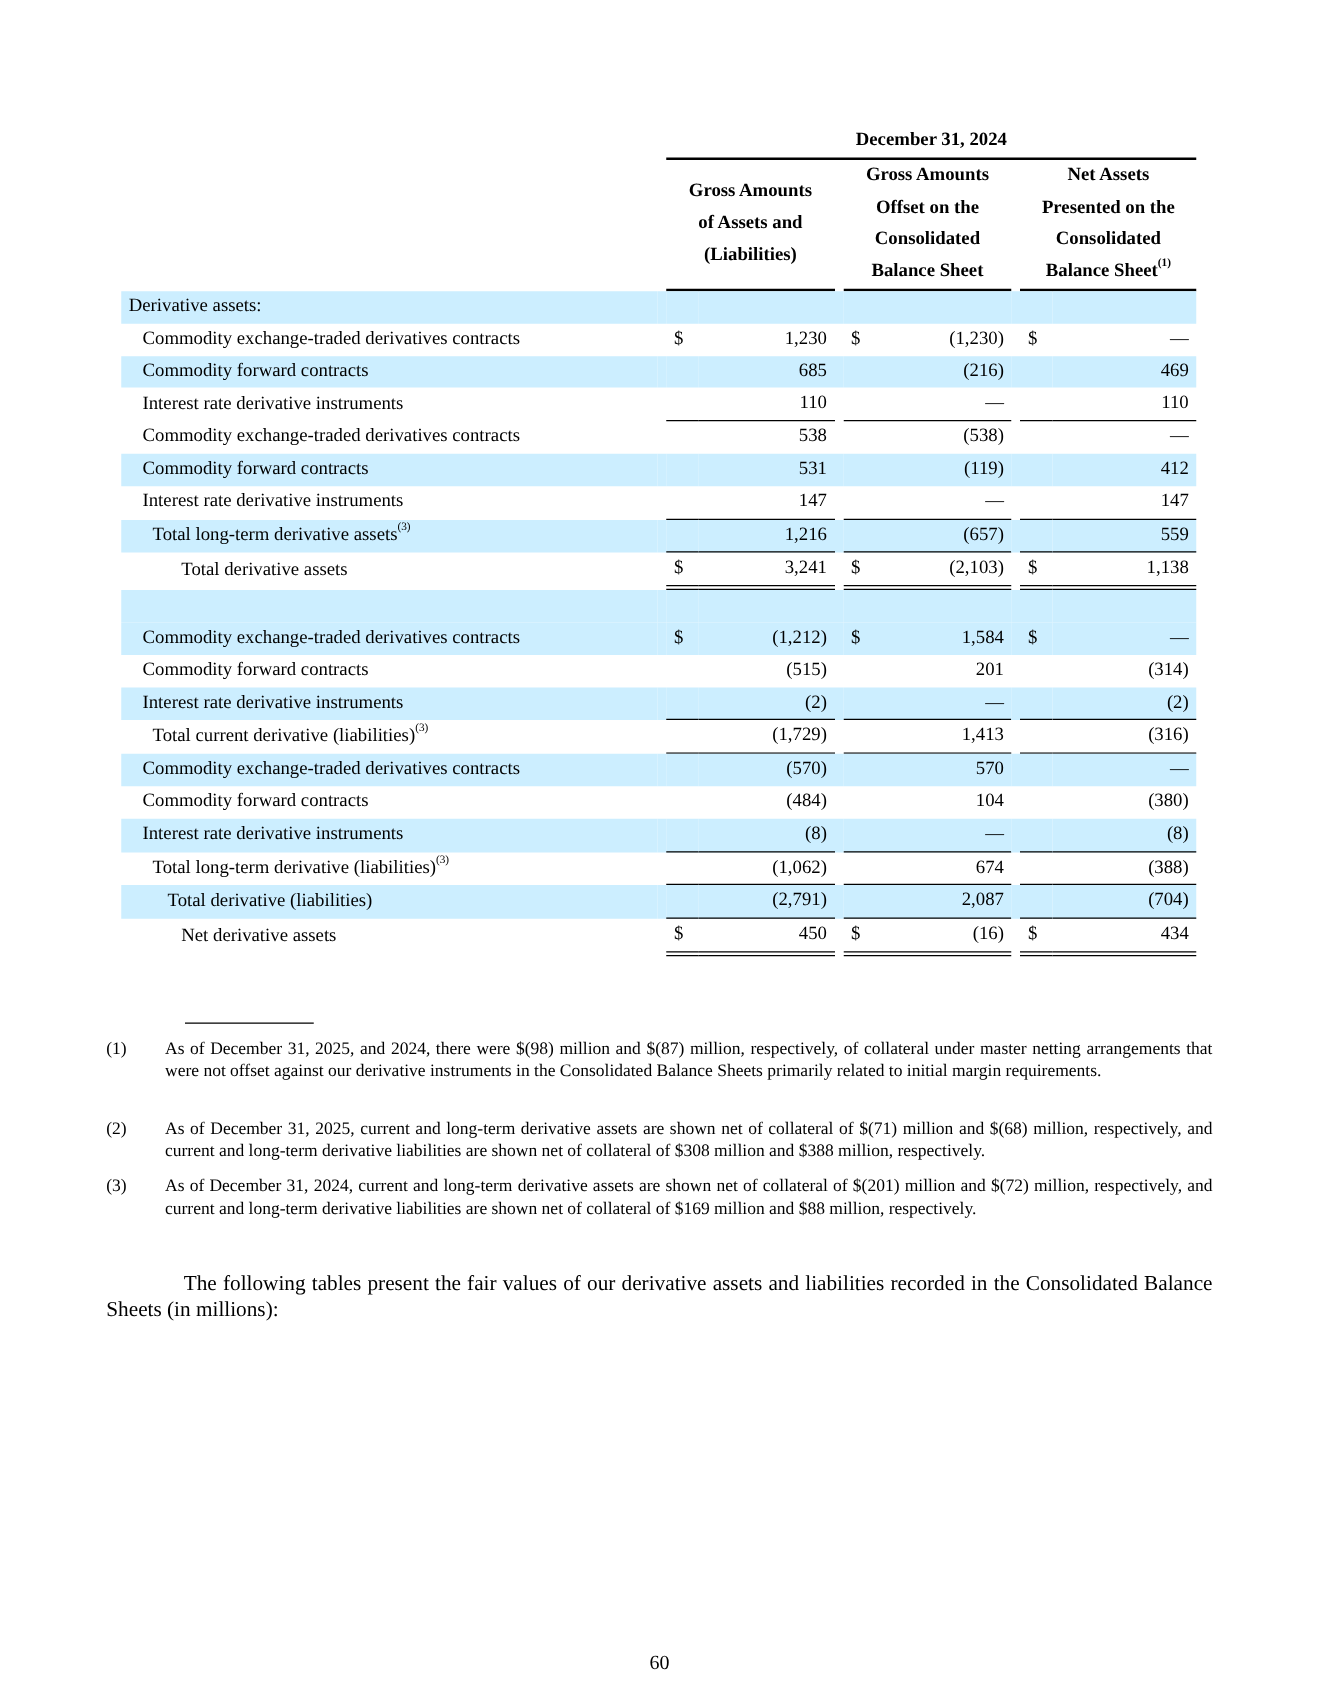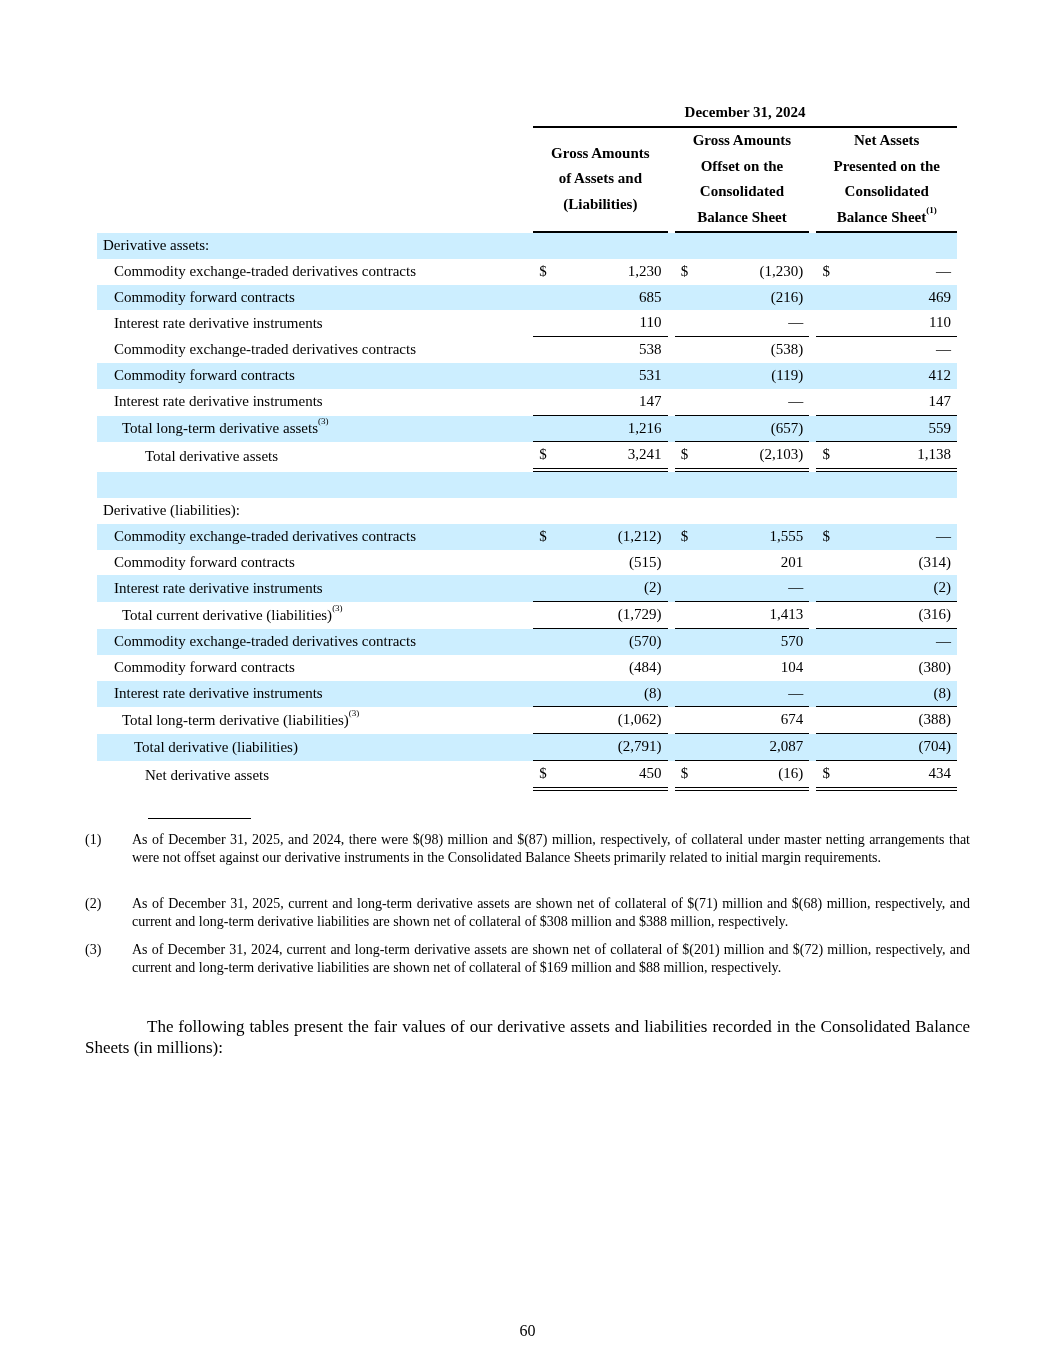--- a/index.html
+++ b/index.html
@@ -182,40 +182,28 @@
           <td class="c-gap"></td>
           <td class="c-dol"></td>
           <td class="c-num"></td>
           <td class="c-gap"></td>
           <td class="c-dol"></td>
           <td class="c-num"></td>
           <td class="c-gap"></td>
           <td class="c-dol"></td>
           <td class="c-num" style="width: 112px;"></td>
         </tr>
-        <tr>
-          <td class="ind0"><span>Derivative (liabilities):</span></td>
-          <td class="c-gap"></td>
-          <td class="c-dol"></td>
-          <td class="c-num"></td>
-          <td class="c-gap"></td>
-          <td class="c-dol"></td>
-          <td class="c-num"></td>
-          <td class="c-gap"></td>
-          <td class="c-dol"></td>
-          <td class="c-num" style="width: 112px;"></td>
-        </tr>
         <tr class="shade">
           <td class="ind1"><span>Commodity exchange-traded derivatives contracts</span></td>
           <td class="c-gap"></td>
           <td class="c-dol">$</td>
           <td class="c-num">(1,212)</td>
           <td class="c-gap"></td>
           <td class="c-dol">$</td>
-          <td class="c-num">1,555</td>
+          <td class="c-num">1,584</td>
           <td class="c-gap"></td>
           <td class="c-dol">$</td>
           <td class="c-num" style="width: 112px;">—</td>
         </tr>
         <tr>
           <td class="ind1"><span>Commodity forward contracts</span></td>
           <td class="c-gap"></td>
           <td class="c-dol"></td>
           <td class="c-num">(515)</td>
           <td class="c-gap"></td>

